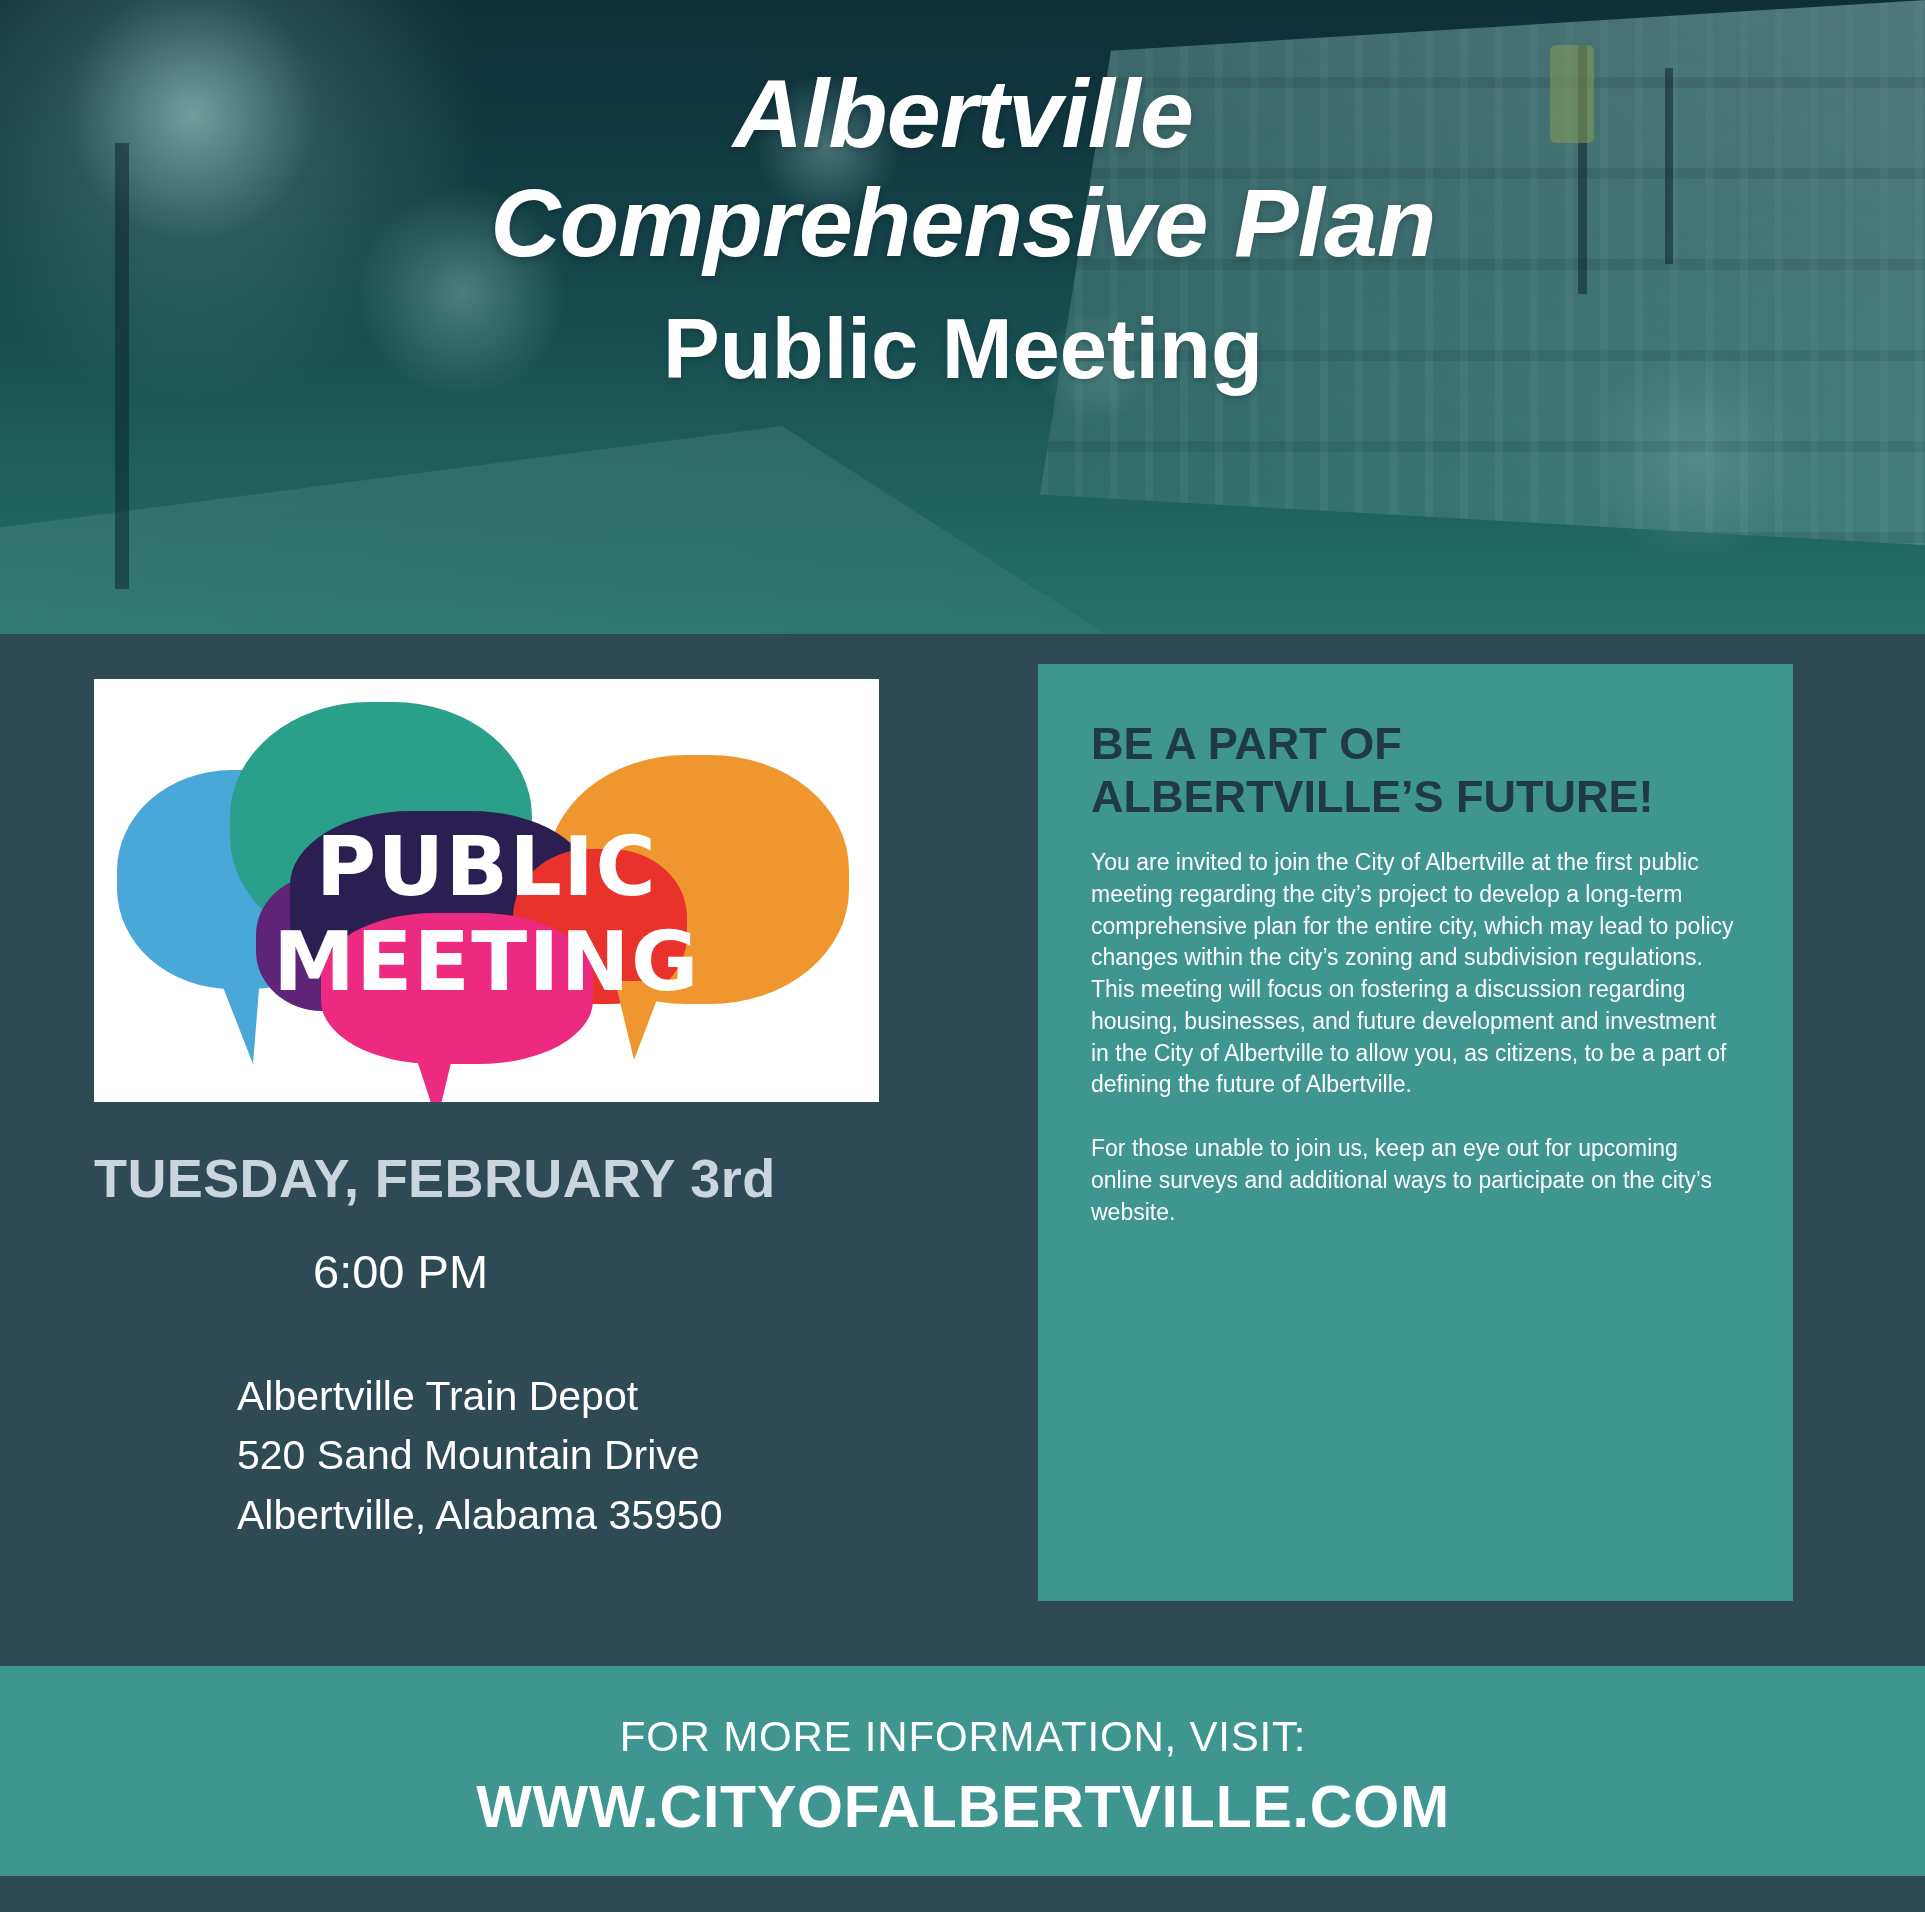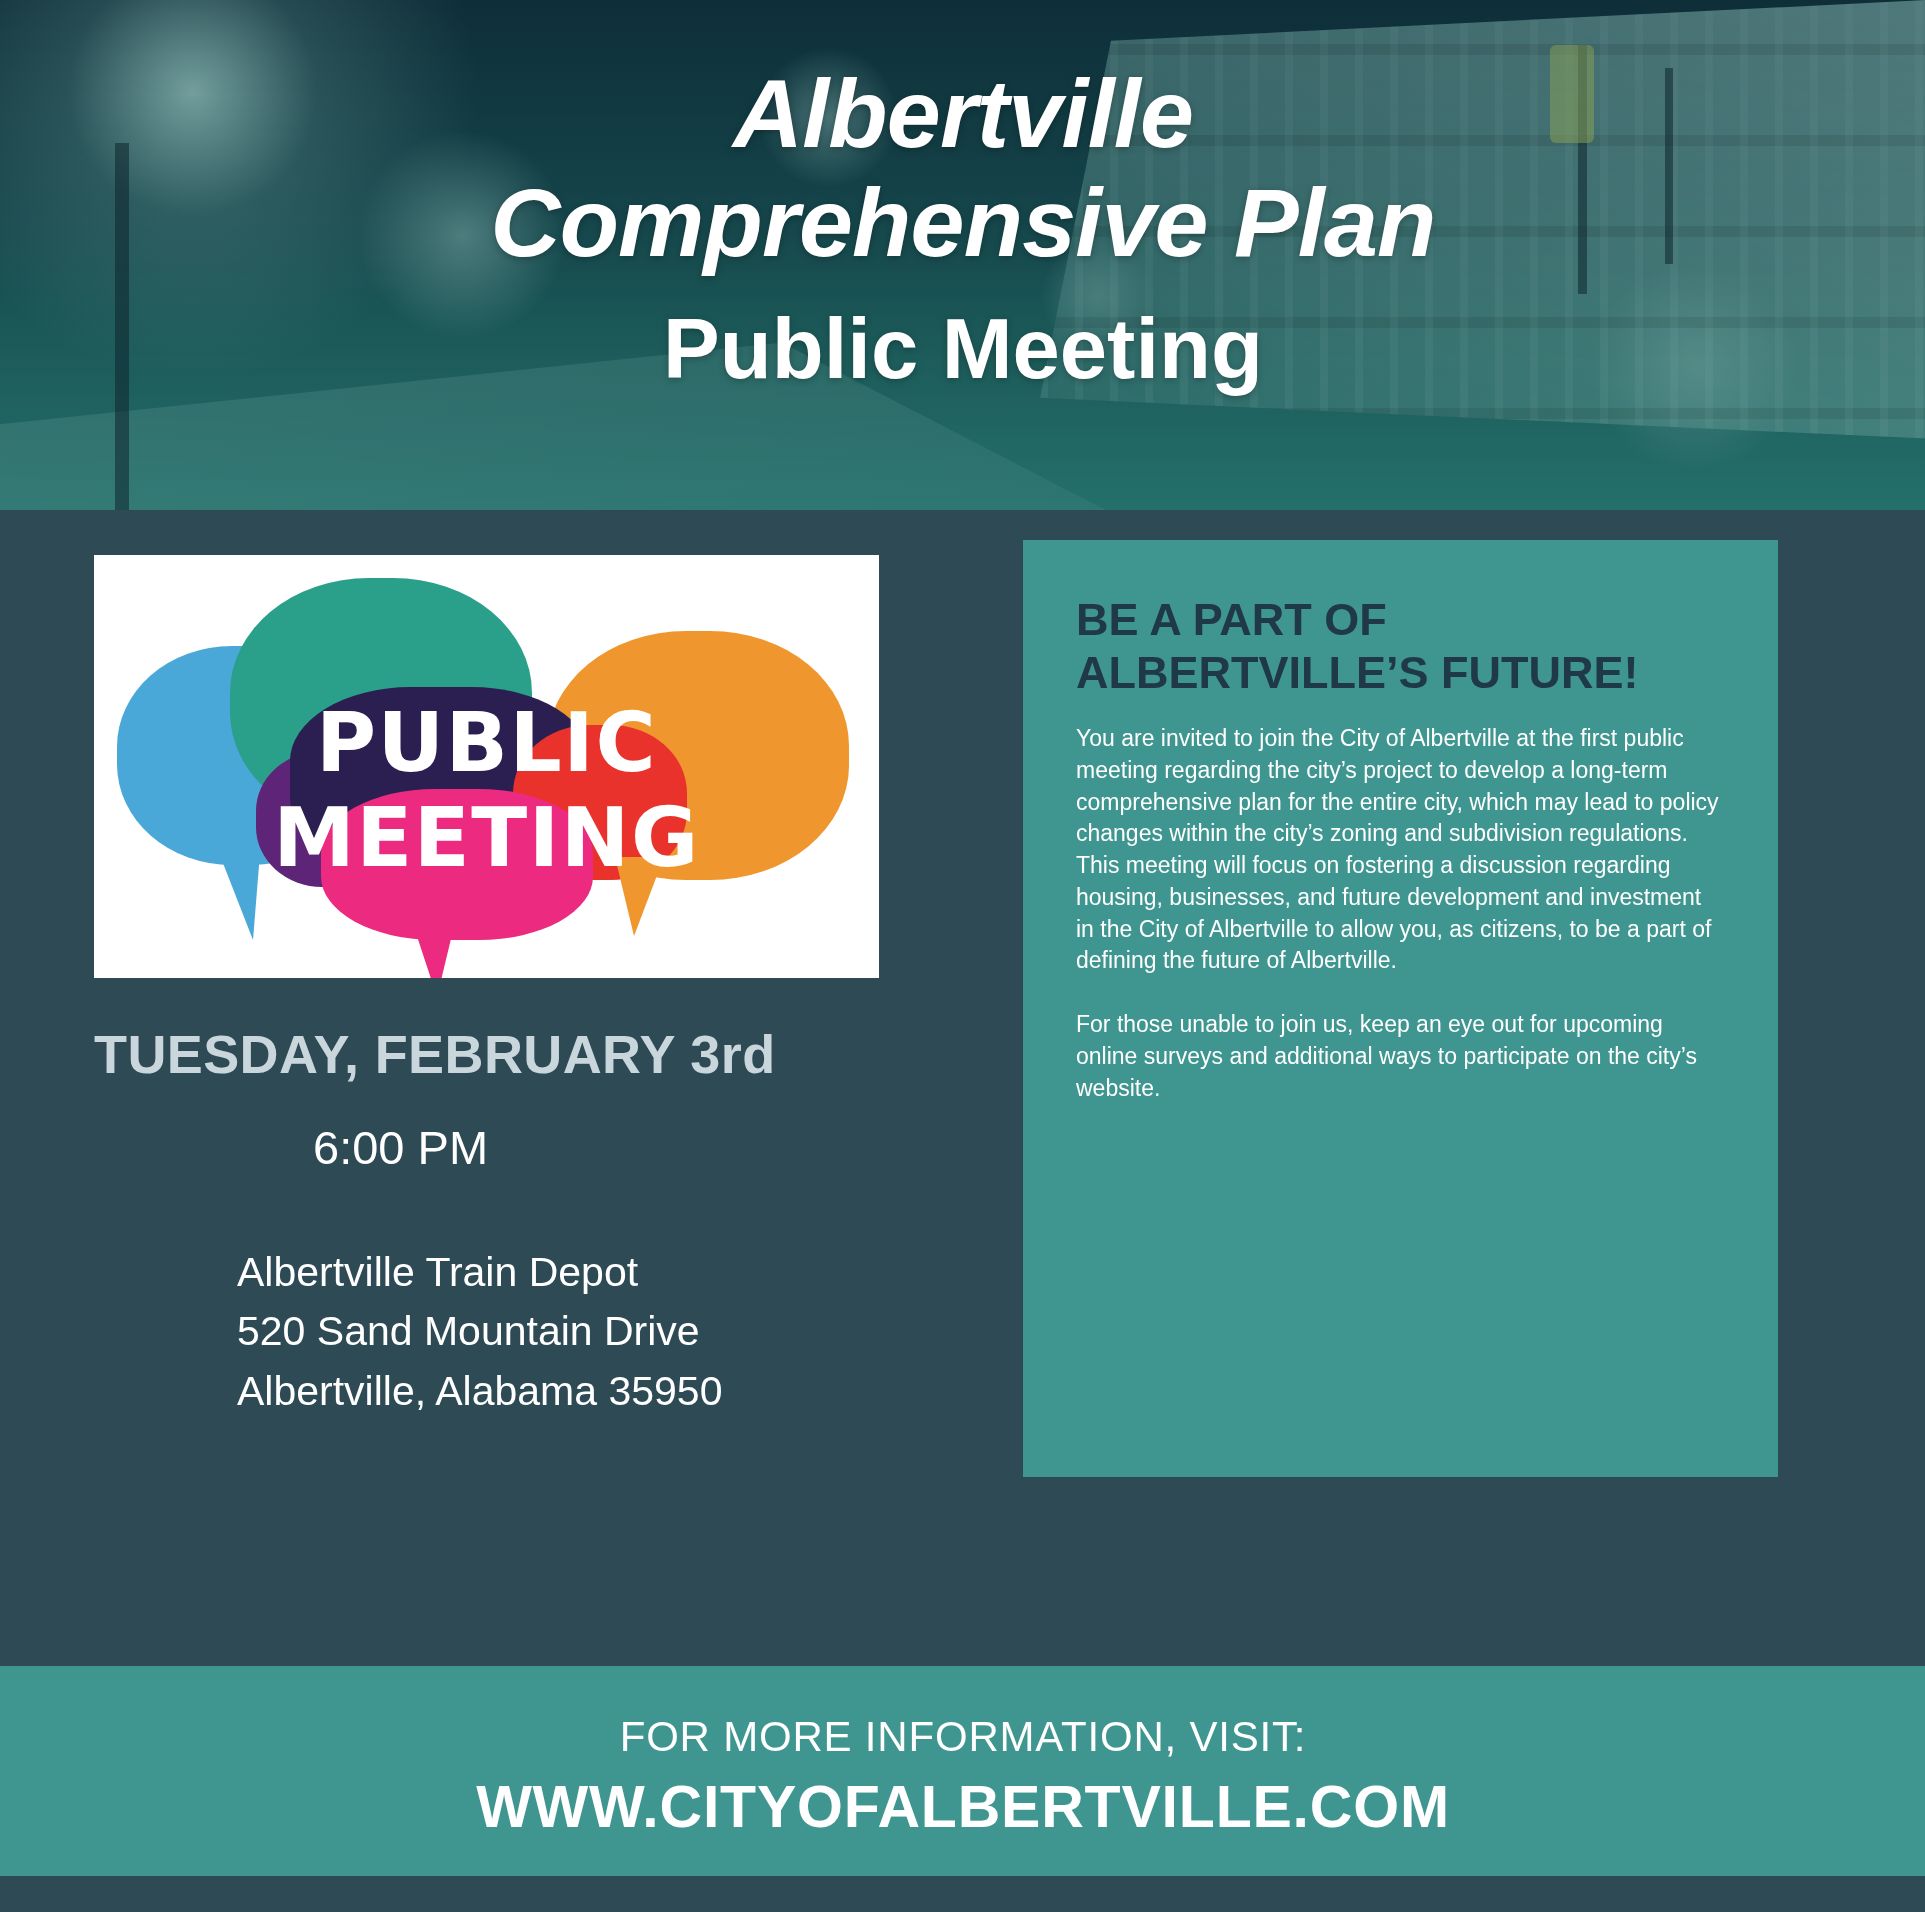--- a/index.html
+++ b/index.html
@@ -15,21 +15,21 @@
     position: relative;
     width: 1926px;
     height: 1912px;
     background: #2d4a55;
   }
 
   
   .hero {
     position: relative;
     width: 100%;
-    height: 510px;
+    height: 634px;
     overflow: hidden;
     background: #2f6f73;
   }
   .hero-photo {
     position: absolute;
     inset: 0;
     background:
       
       radial-gradient(circle at 10% 18%, rgba(235,245,240,0.85) 0%, rgba(200,225,220,0.25) 7%, rgba(0,0,0,0) 16%),
       radial-gradient(circle at 24% 46%, rgba(225,240,235,0.5) 0%, rgba(0,0,0,0) 7%),
@@ -160,20 +160,21 @@
   }
   .venue {
     margin-top: 68px;
     margin-left: 143px;
     color: #ffffff;
     font-size: 41px;
     line-height: 1.45;
   }
 
   .right-col {
+    margin-left: 15px;
     width: 755px;
   }
   .panel {
     background: #3f9690;
     padding: 53px 53px 53px 53px;
     height: 937px;
   }
   .panel-head {
     color: #20394a;
     font-size: 45px;

